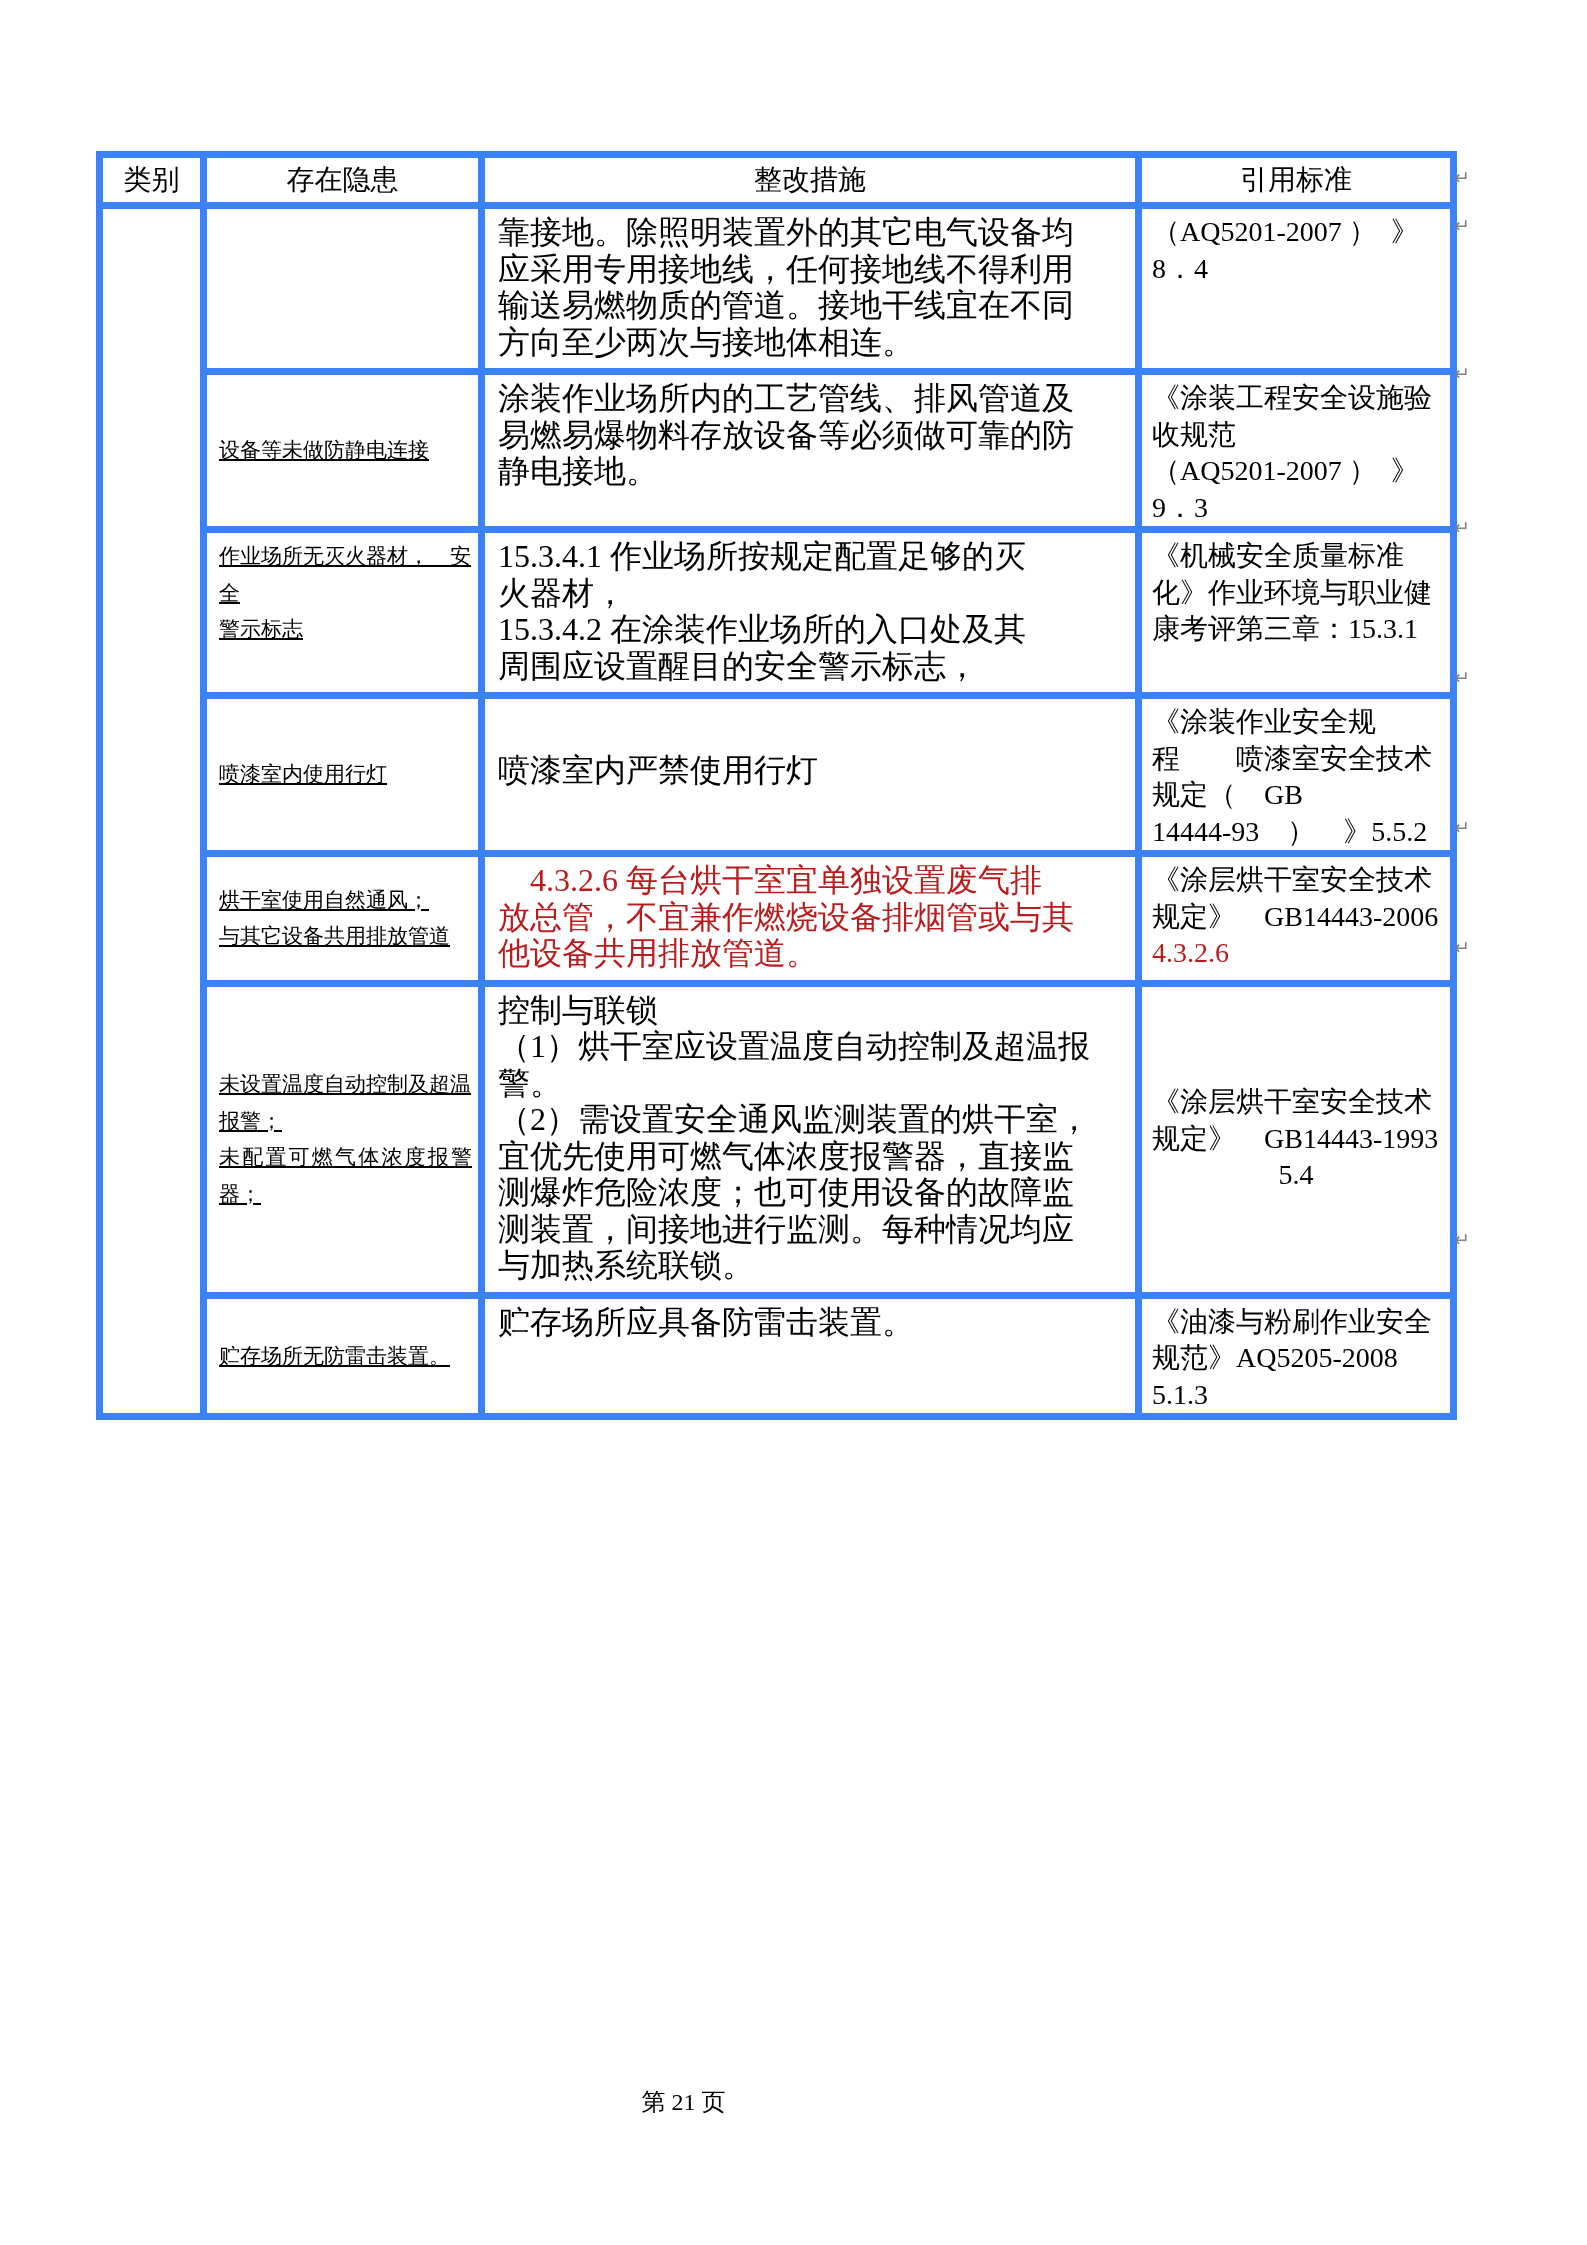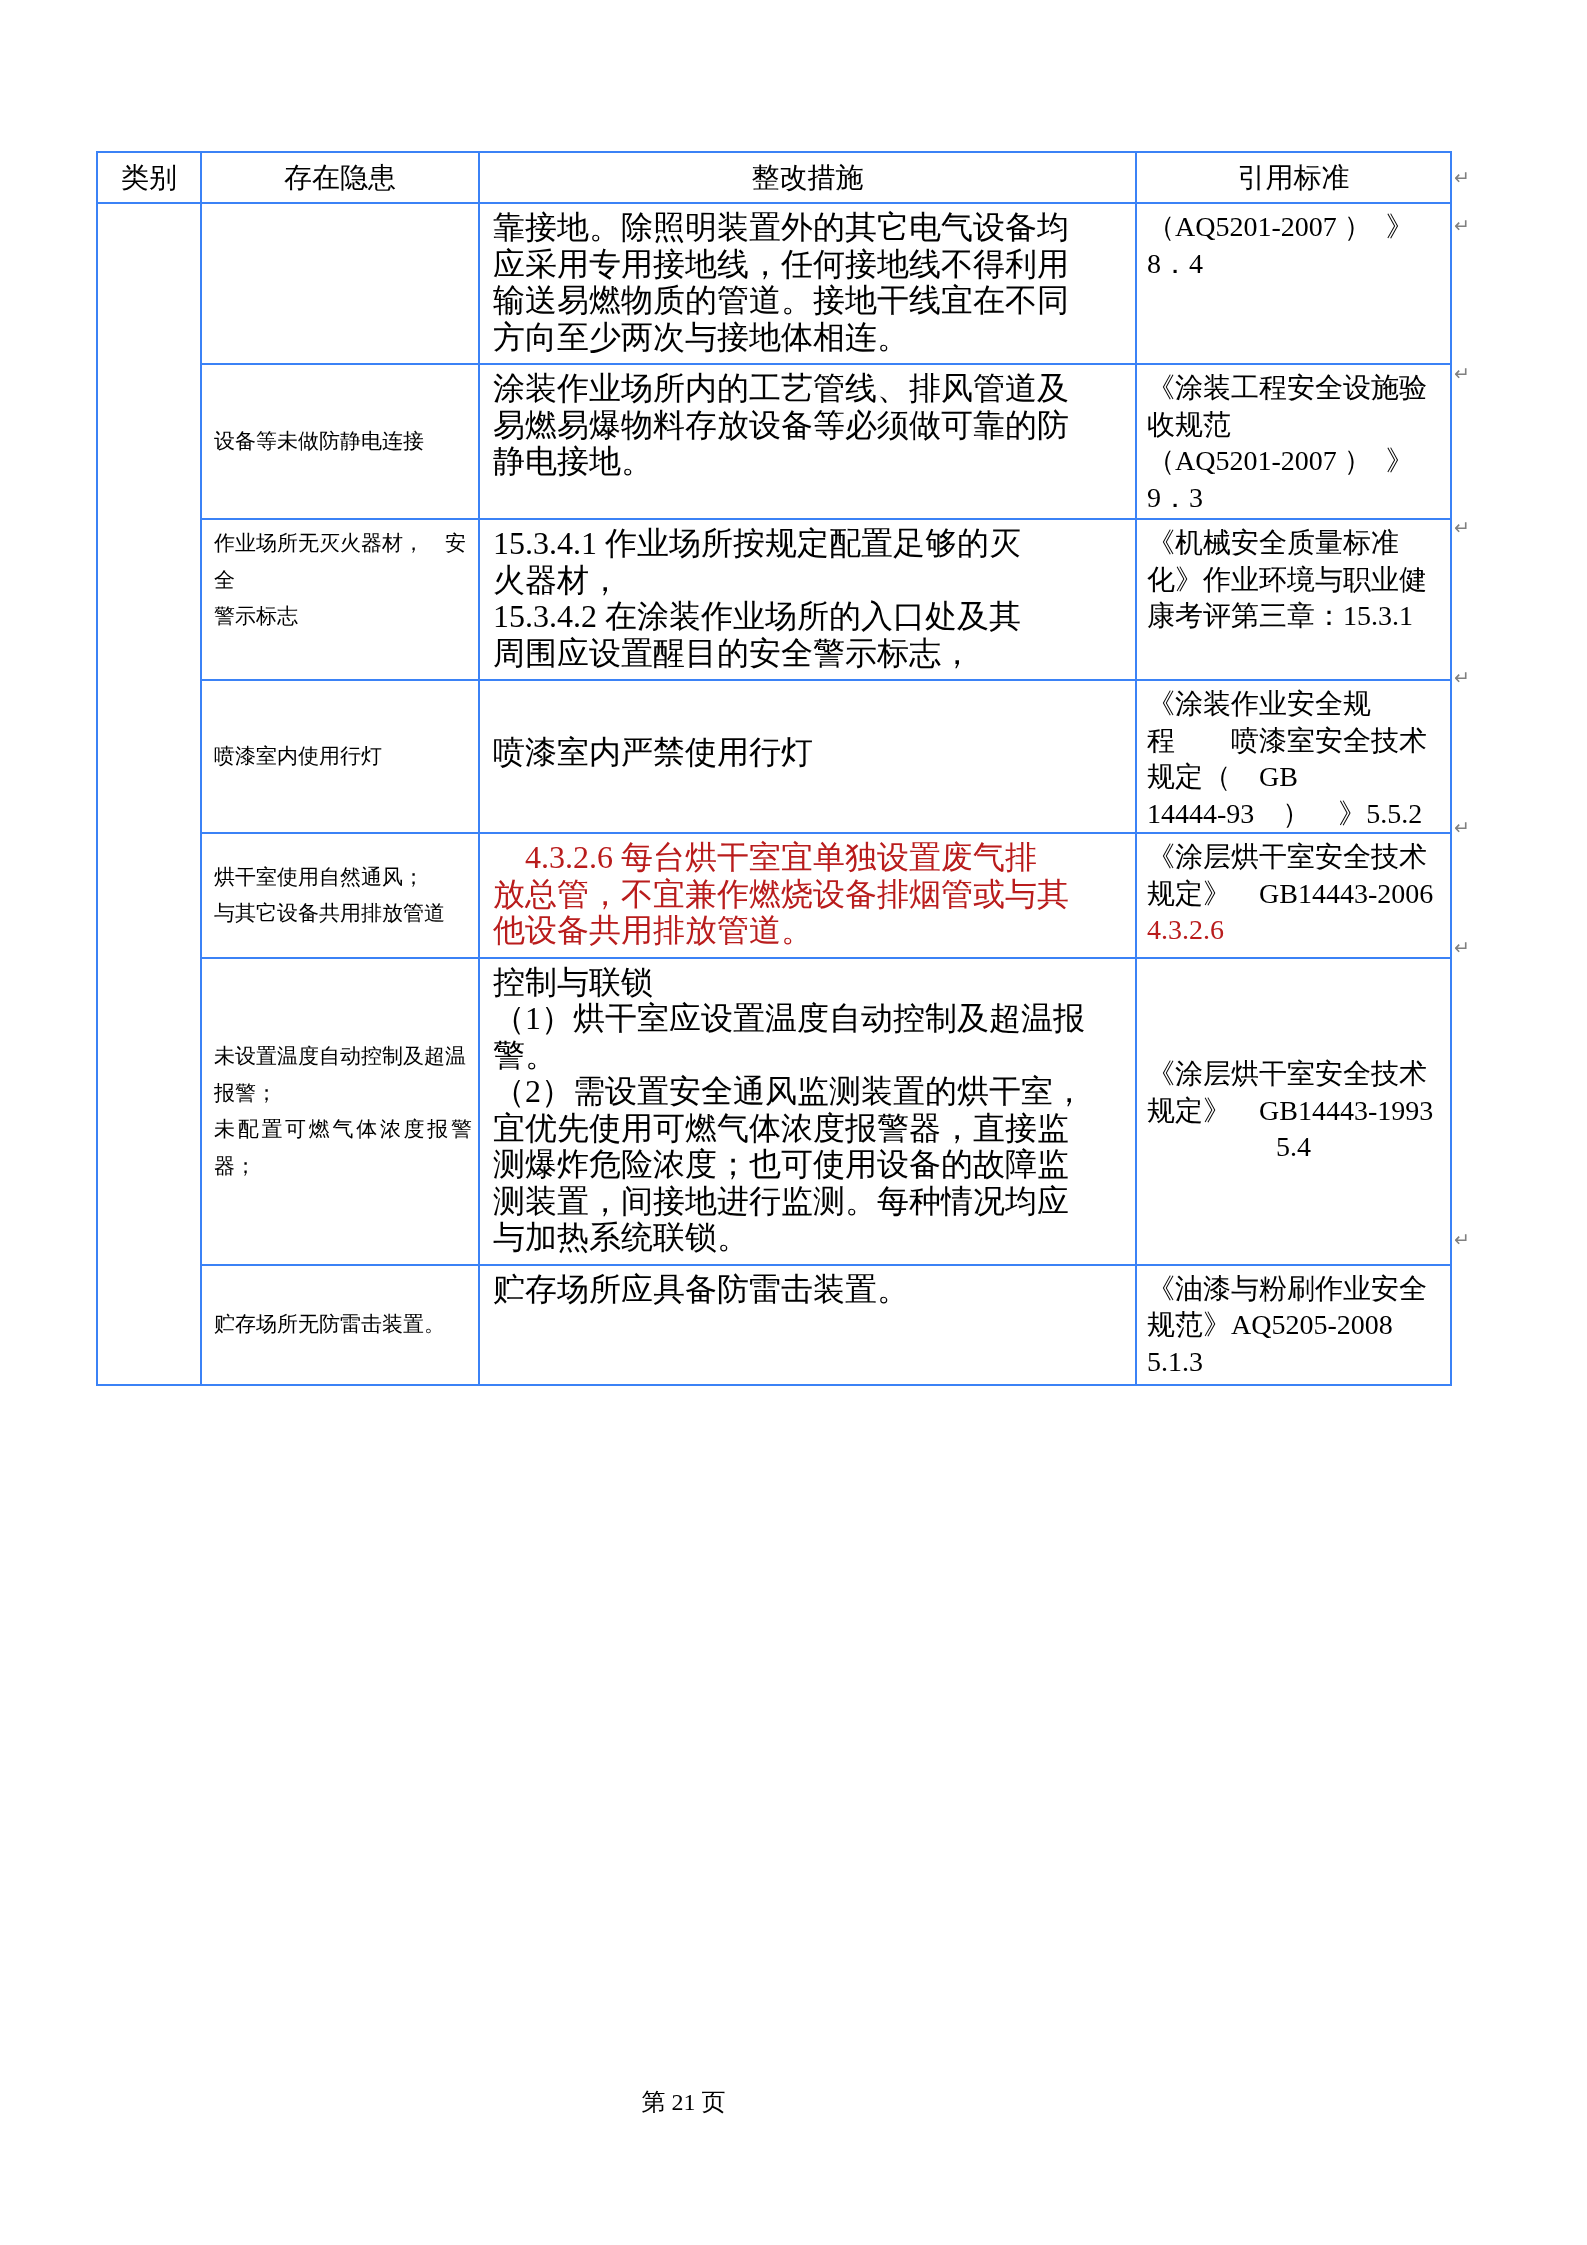--- a/index.html
+++ b/index.html
@@ -10,30 +10,30 @@
     color:#000000;
     position:relative;
   }
   .page{position:absolute;left:0;top:0;width:1587px;height:2245px;}
   .tbl{
     position:absolute;left:96px;top:151px;
     border-collapse:collapse;table-layout:fixed;
     width:1354px;
   }
   .tbl td,.tbl th{
-    border:2px solid #3b82f6;
+    border:7px solid #3b82f6;
     overflow:hidden;
   }
   .hdr{
     font-size:28px;font-weight:normal;
     text-align:center;vertical-align:middle;
   }
   .ln{white-space:pre-wrap;}
   .cat{background:#ffffff;}
-  .haz{font-size:21px;line-height:36.5px;padding:0 6px 0 12px;text-align:left;}
+  .haz{font-size:21px;line-height:36.5px;padding:0 6px 0 12px;text-align:left;text-decoration:underline;}
   .mea{font-size:32px;line-height:36.5px;padding:0 10px 8px 13px;text-align:left;}
   .std{font-size:28px;line-height:36.5px;padding:0 10px;text-align:left;}
   .va-t{vertical-align:top;padding-top:5px;}
   .va-m{vertical-align:middle;}
   .ta-c{}
   .ta-c-line{text-align:center;}
   .jl{white-space:normal;text-align:justify;text-align-last:justify;}
   .red{color:#b91c1c;}
   .pmark{
     position:absolute;left:1454px;

